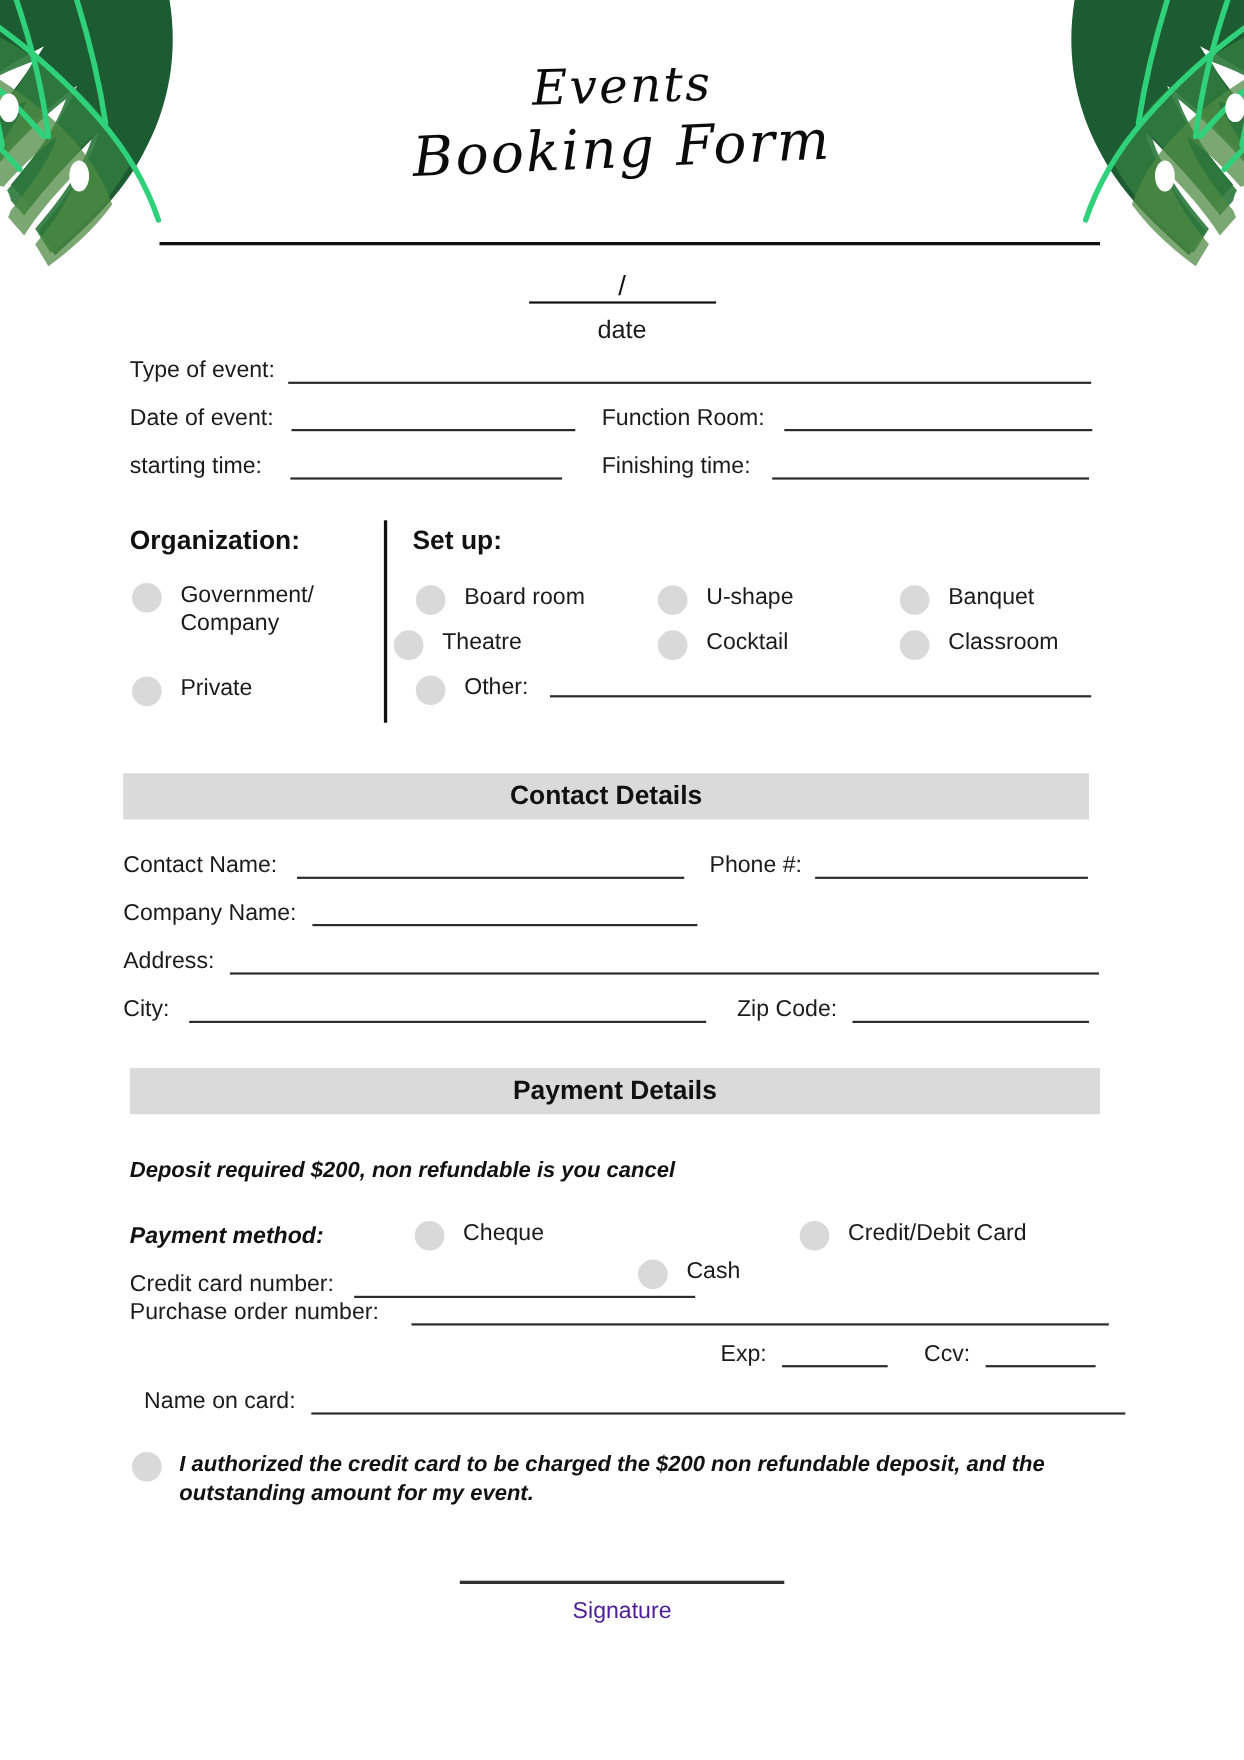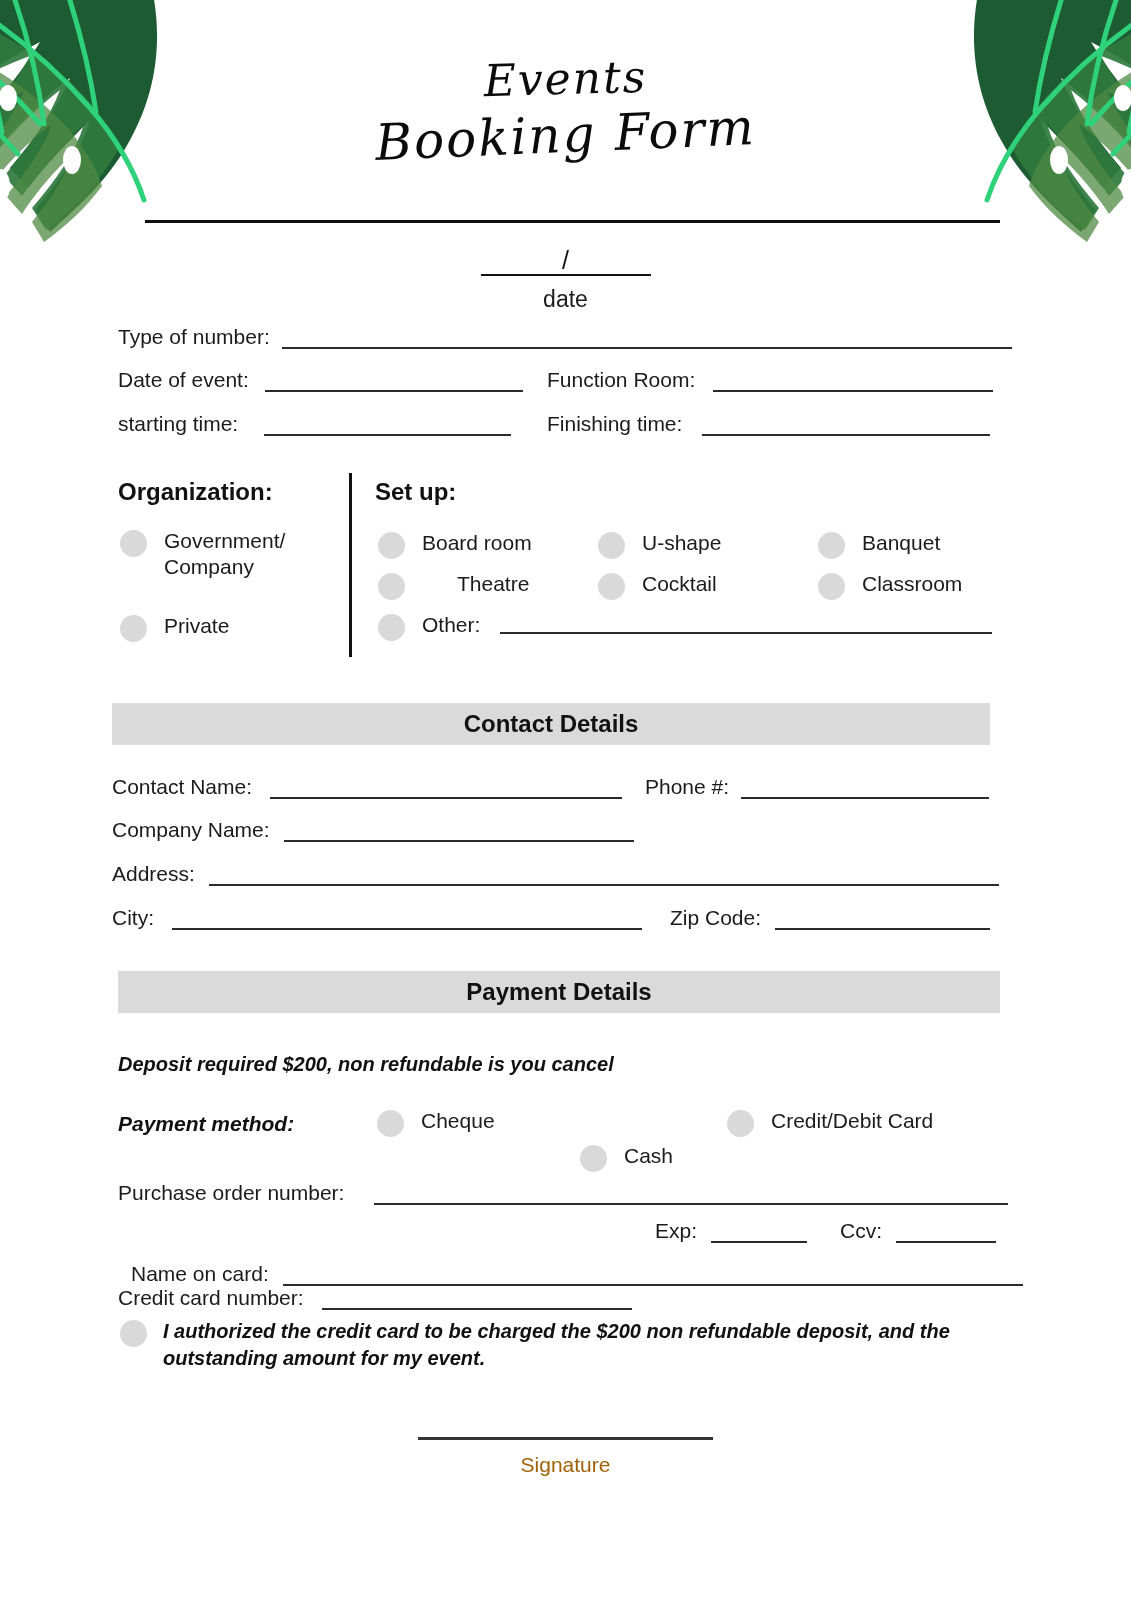--- a/index.html
+++ b/index.html
@@ -191,21 +191,21 @@
     text-align: center;
   }
   .sig-rule {
     width: 295px;
     margin: 0 auto;
     border-bottom: 3px solid #333;
     height: 0;
   }
   .sig-caption {
     font-size: 21px;
-    color: #a16207;
+    color: #4c1d95;
     margin-top: 13px;
   }
 </style>
 </head>
 <body>
 
 <div class="page">
 
   <div class="leaf-wrap leaf-left">
     <svg viewBox="0 0 300 300" xmlns="http://www.w3.org/2000/svg">
@@ -262,21 +262,21 @@
 
   <div class="top-rule"></div>
 
   <div class="date-block">
     <div class="date-slash">/</div>
     <div class="date-rule"></div>
     <div class="date-caption">date</div>
   </div>
 
   <div class="frow" style="left:118px; top:325px;">
-    <div class="flabel">Type of number:</div>
+    <div class="flabel">Type of event:</div>
     <div class="fline" style="width:730px; margin-left:12px;"></div>
   </div>
 
   <div class="frow" style="left:118px; top:368px;">
     <div class="flabel">Date of event:</div>
     <div class="fline" style="width:258px; margin-left:16px;"></div>
   </div>
 
   <div class="frow" style="left:547px; top:368px;">
     <div class="flabel">Function Room:</div>
@@ -313,21 +313,21 @@
   </div>
   <div class="opt" style="left:598px; top:530px;">
     <div class="radio"></div>
     <div class="opt-label">U-shape</div>
   </div>
   <div class="opt" style="left:818px; top:530px;">
     <div class="radio"></div>
     <div class="opt-label">Banquet</div>
   </div>
 
-  <div class="opt" style="left:378px; top:571px;gap:35px;">
+  <div class="opt" style="left:358px; top:571px;">
     <div class="radio"></div>
     <div class="opt-label">Theatre</div>
   </div>
   <div class="opt" style="left:598px; top:571px;">
     <div class="radio"></div>
     <div class="opt-label">Cocktail</div>
   </div>
   <div class="opt" style="left:818px; top:571px;text-align:right;">
     <div class="radio"></div>
     <div class="opt-label">Classroom</div>
@@ -390,21 +390,21 @@
   <div class="opt" style="left:727px; top:1108px;">
     <div class="radio"></div>
     <div class="opt-label">Credit/Debit Card</div>
   </div>
 
   <div class="frow" style="left:118px; top:1181px;">
     <div class="flabel">Purchase order number:</div>
     <div class="fline" style="width:634px; margin-left:30px;"></div>
   </div>
 
-  <div class="frow" style="left:118px; top:1286px;">
+  <div class="frow" style="left:118px; top:1156px;">
     <div class="flabel">Credit card number:</div>
     <div class="fline" style="width:310px; margin-left:18px;"></div>
   </div>
   <div class="frow" style="left:655px; top:1219px;">
     <div class="flabel">Exp:</div>
     <div class="fline" style="width:96px; margin-left:14px;"></div>
   </div>
   <div class="frow" style="left:840px; top:1219px;">
     <div class="flabel">Ccv:</div>
     <div class="fline" style="width:100px; margin-left:14px;"></div>

